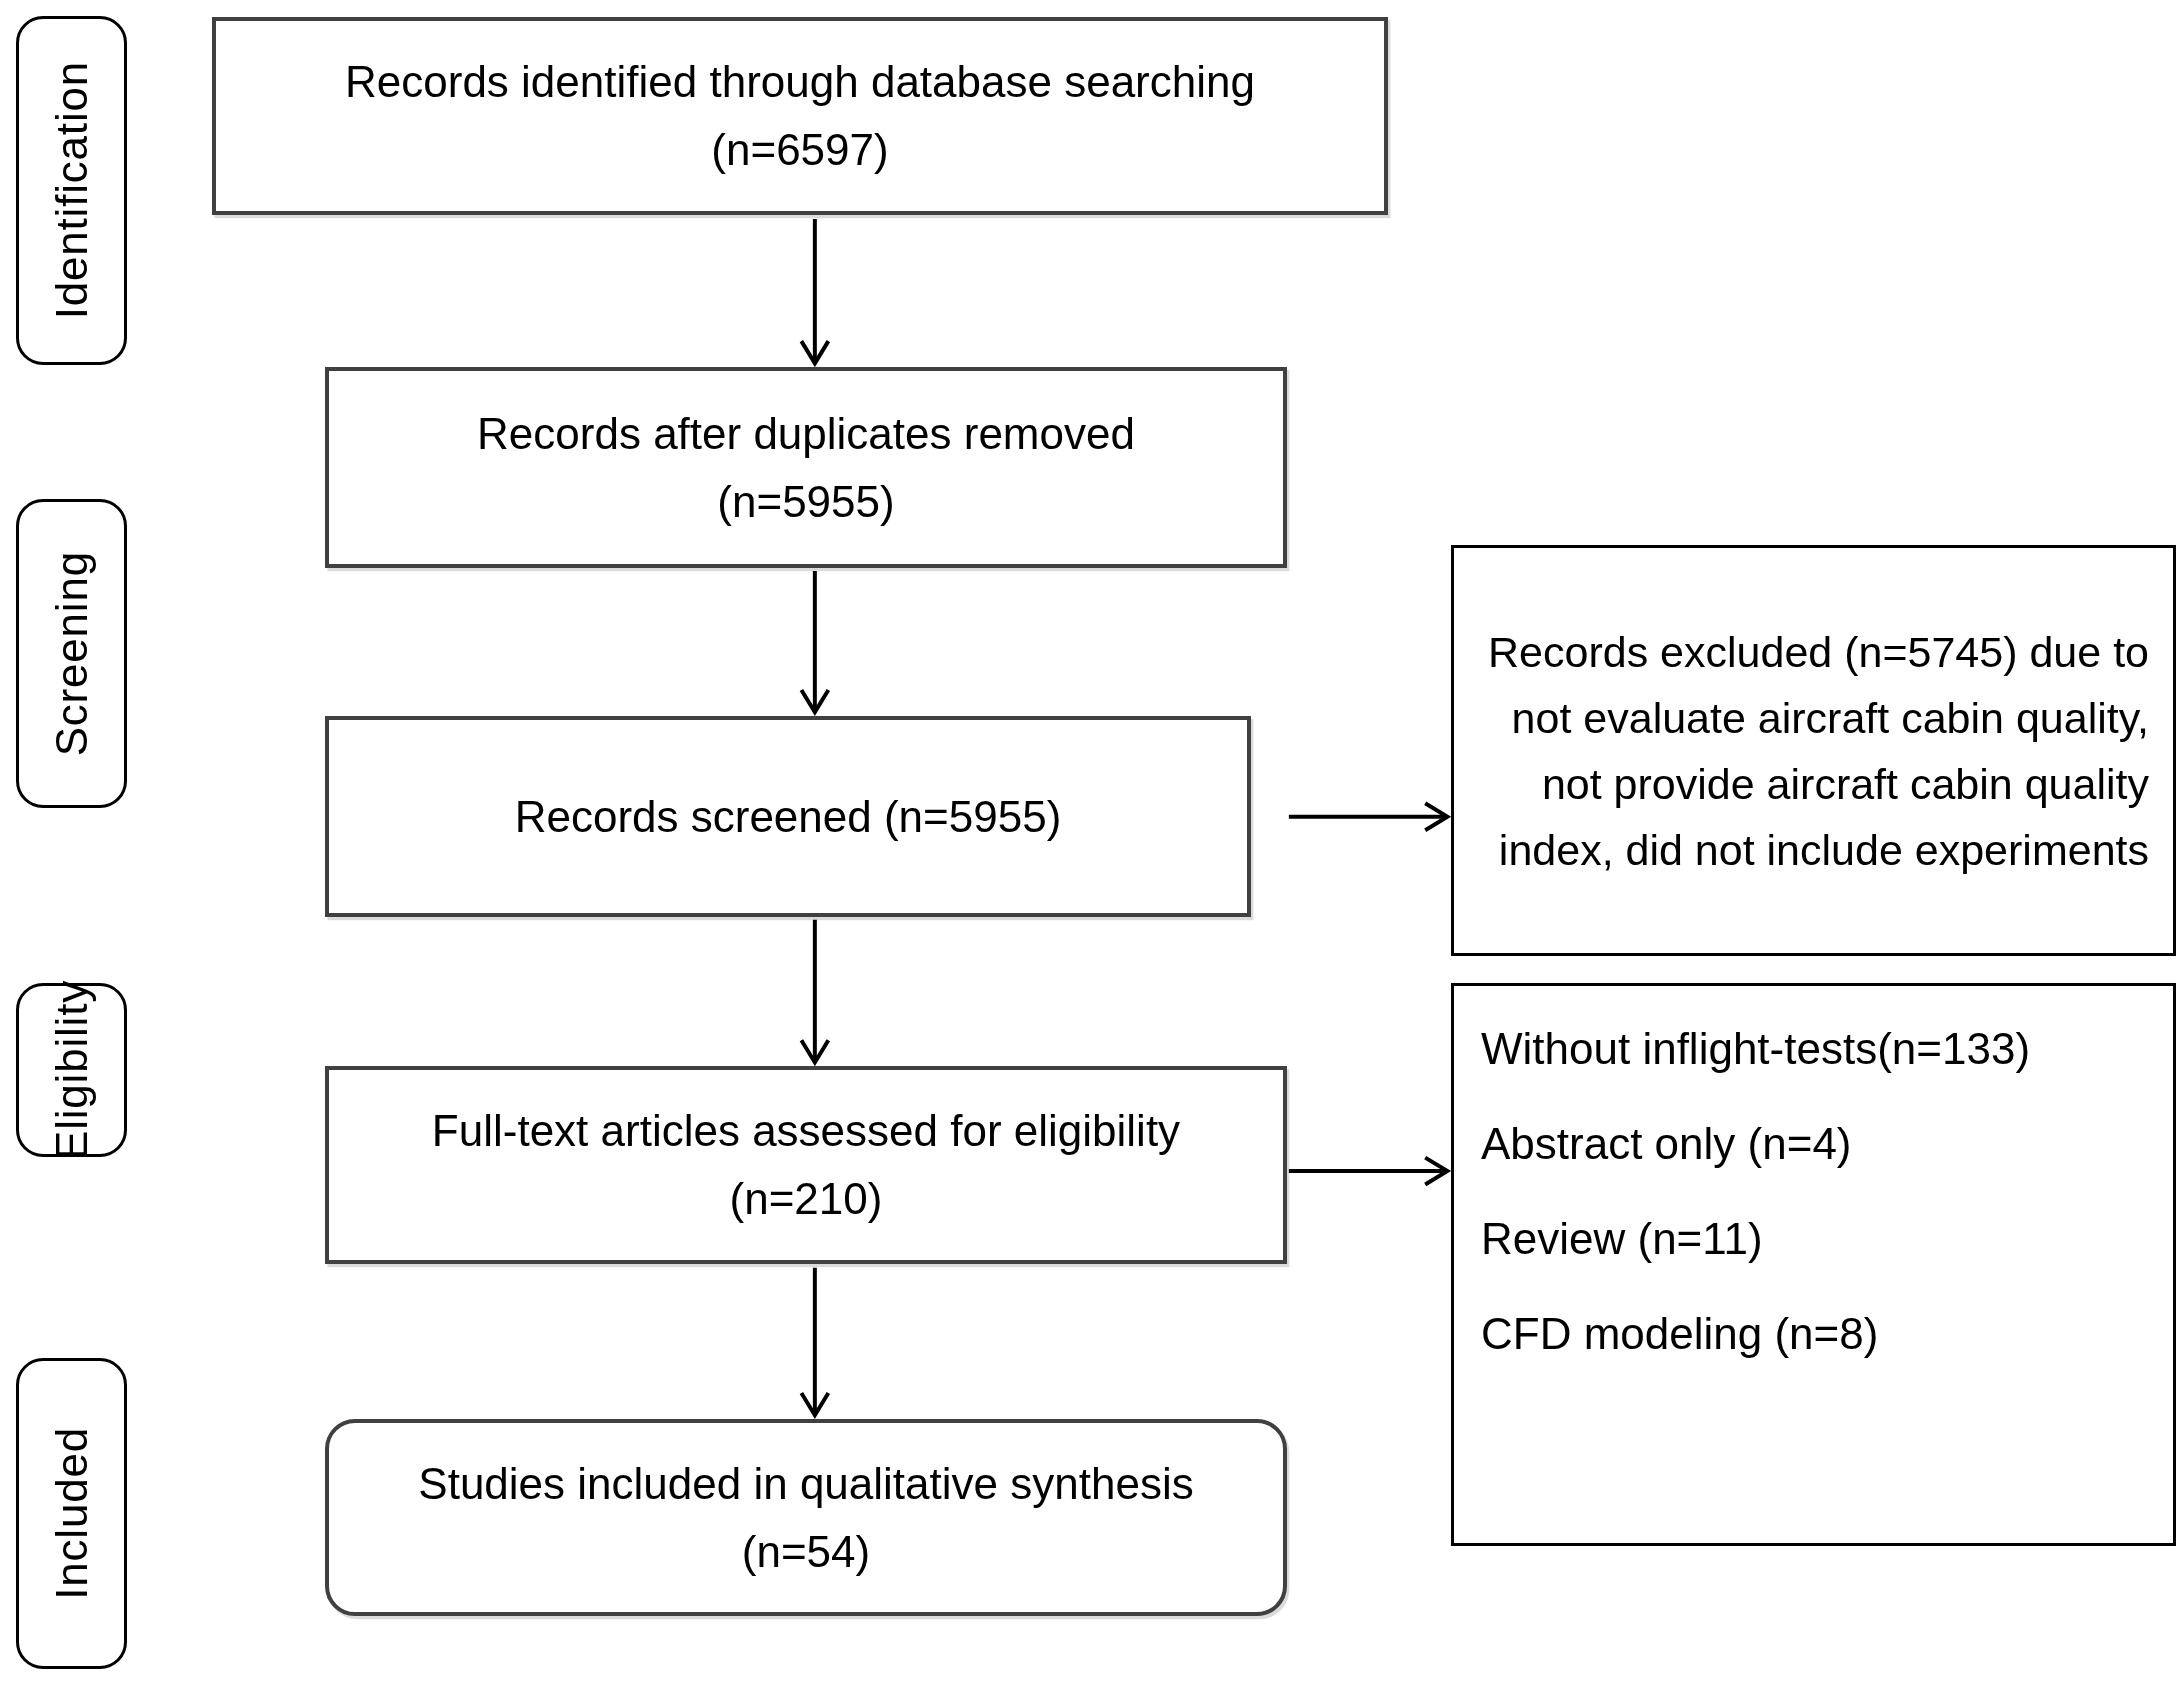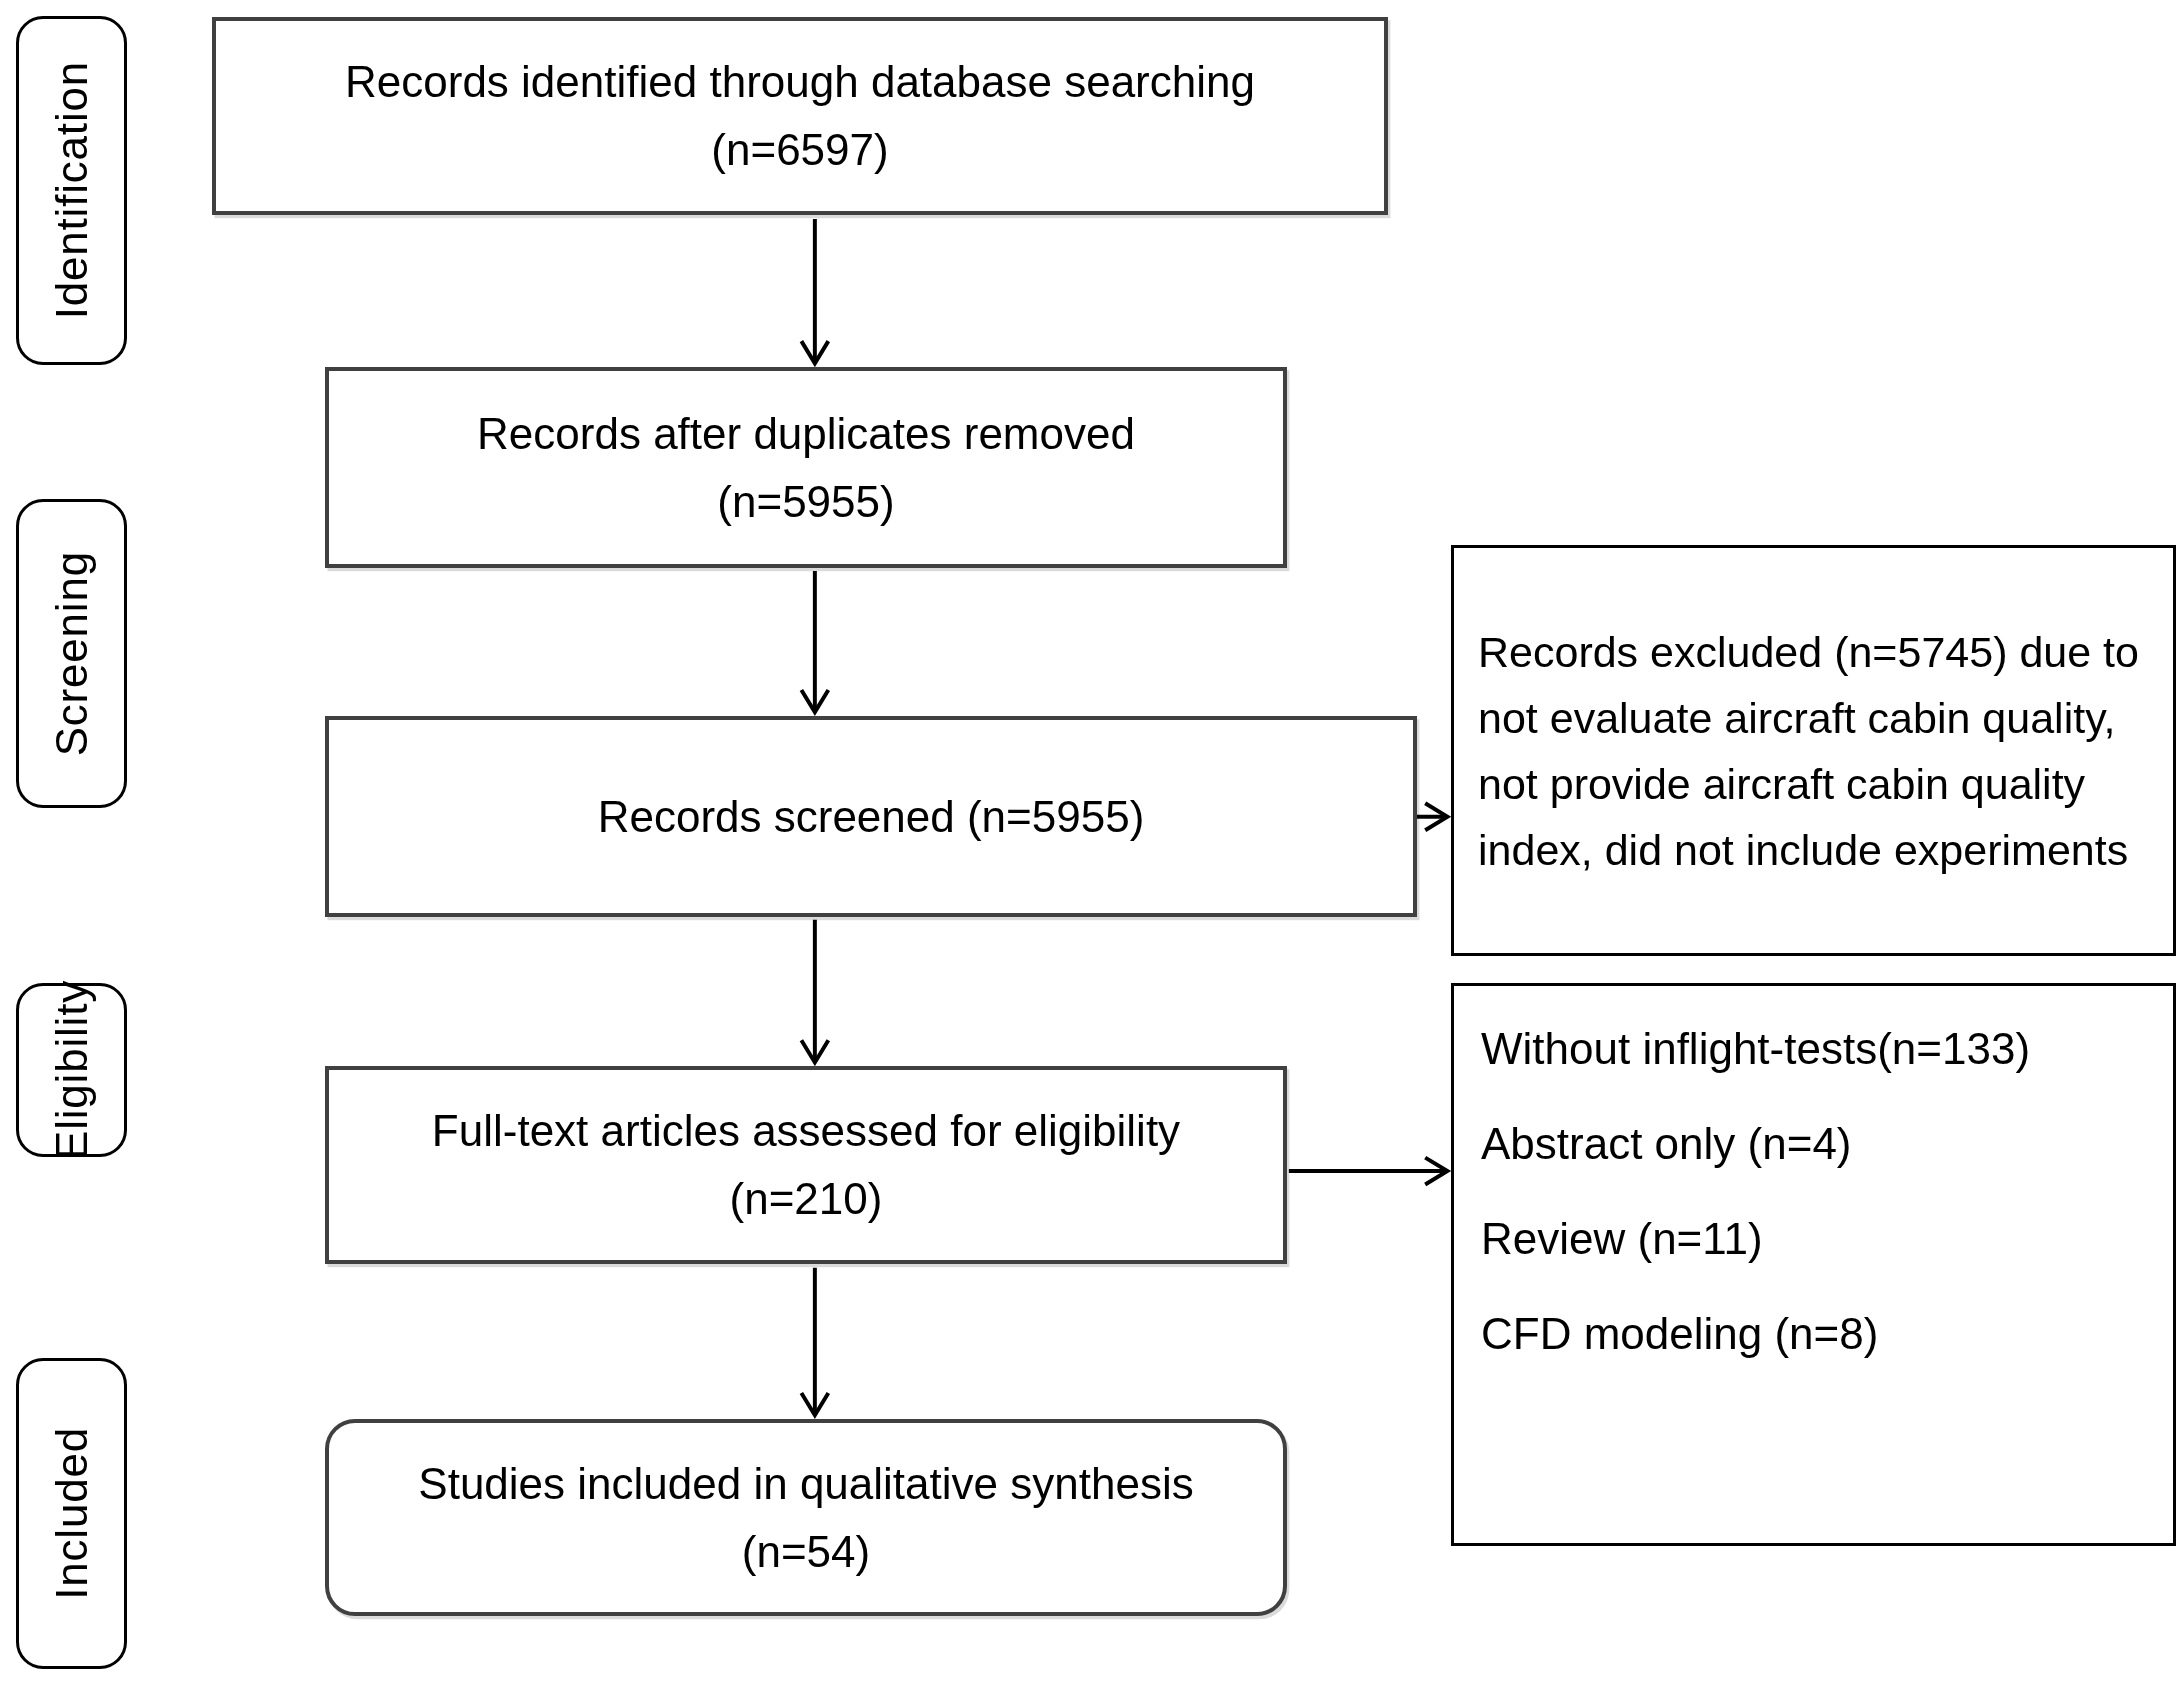--- a/index.html
+++ b/index.html
@@ -52,37 +52,37 @@
     align-items: center;
     justify-content: center;
     text-align: center;
     font-size: 44px;
     line-height: 68px;
     box-shadow: 2.4px 3.2px 0 rgba(0,0,0,0.14);
   }
   .fline:empty { display: none; }
   .b1 { left: 212px; top: 17.4px;   width: 1176px; height: 198px; }
   .b2 { left: 325px; top: 367px;  width: 962px; height: 201px; }
-  .b3 { left: 325px; top: 716px;  width: 1092px; height: 201px; }
+  .b3 { left: 325px; top: 716px;  width: 926px; height: 201px; }
   .b4 { left: 325px; top: 1066px; width: 962px; height: 198px; }
   .b5 { left: 325px; top: 1419px; width: 962px; height: 197px; border-radius: 30px; }
 
   
   .rbox {
     position: absolute;
     border: 3.2px solid #000;
     background: #fff;
   }
   .rA {
     left: 1451px; top: 545px;
     width: 725px; height: 411px;
     display: flex;
     align-items: center;
     justify-content: center;
-    text-align: left;
+    text-align: right;
     font-size: 43px;
     line-height: 66px;
     padding: 0 24px;
   }
   .rB {
     left: 1451px; top: 983px;
     width: 725px; height: 563px;
     padding: 32px 16px 0 27px;
     font-size: 44px;
     text-align: left;

